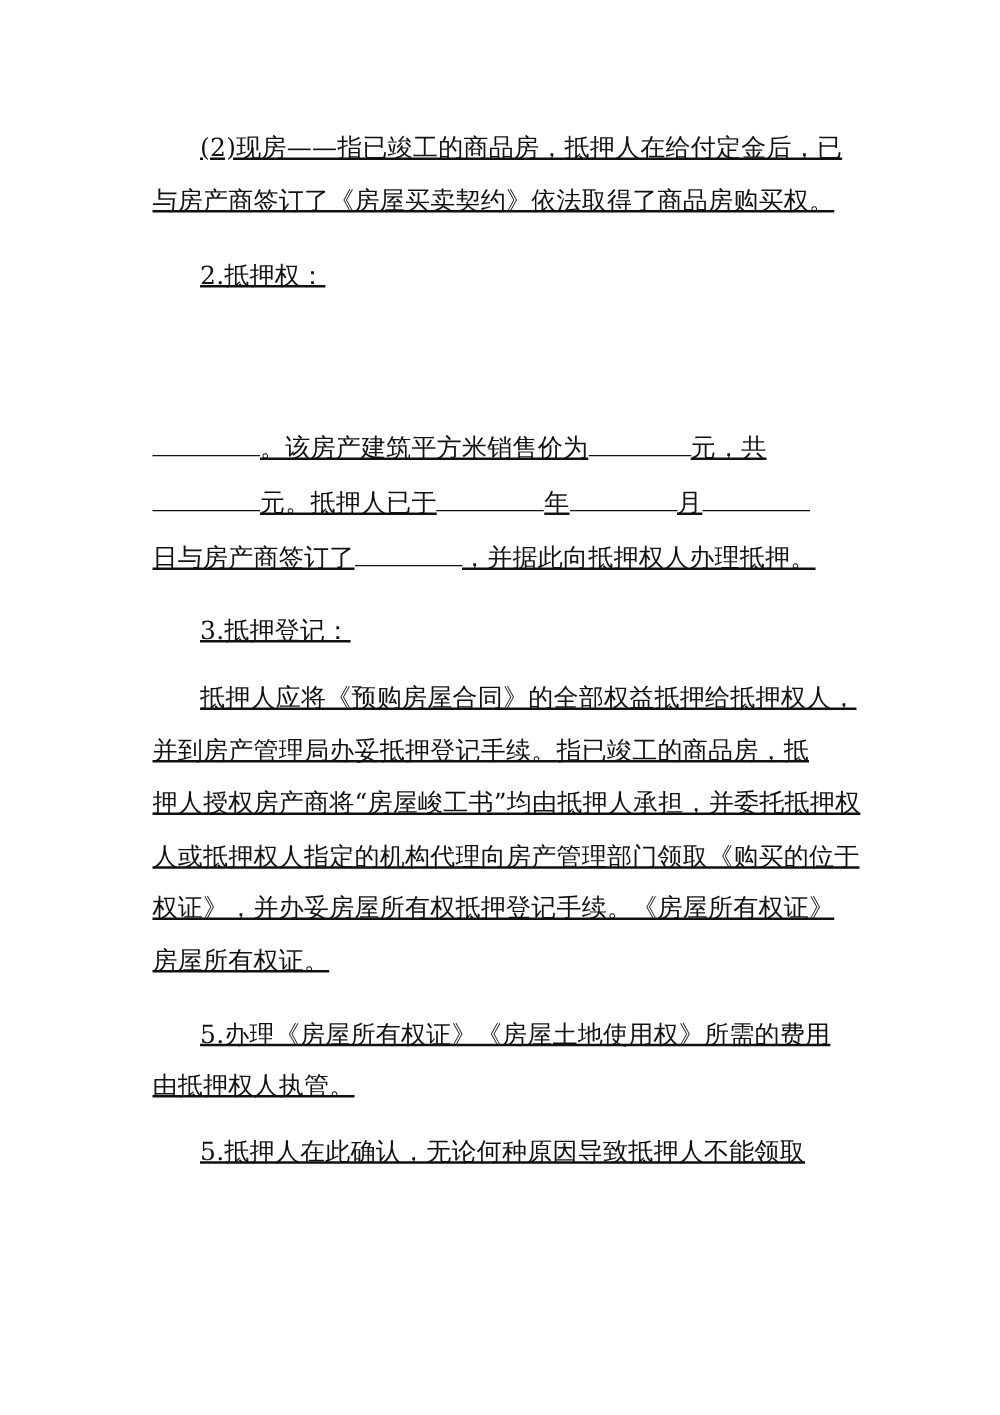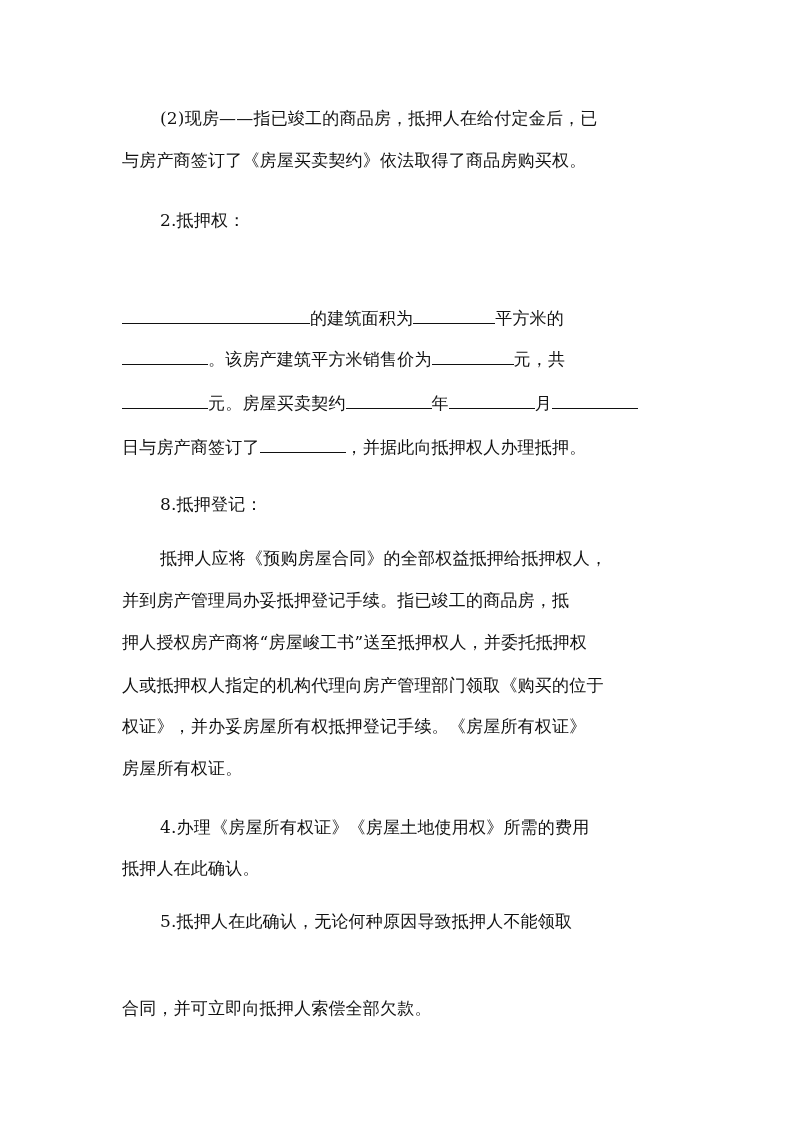--- a/index.html
+++ b/index.html
@@ -1,53 +1,49 @@
 <!DOCTYPE html>
 <html><head>
   <meta charset="utf-8">
   <style>
     html, body { margin: 0; padding: 0; background: #ffffff; }
     body { width: 800px; height: 1132px; position: relative; overflow: hidden;
       font-family: "DejaVu Serif", "Liberation Serif", serif; color: #111111; }
     .page { position: absolute; left: 0; top: 0; width: 800px; height: 1132px; }
-    .line { position: absolute; left: 122px; width: 560px; font-size: 17px; line-height: 24px; white-space: nowrap; letter-spacing: 0.2px; }
+    .line { position: absolute; left: 122px; width: 560px; font-size: 20px; line-height: 24px; white-space: nowrap; letter-spacing: 0.2px; text-decoration: underline; }
     .indent { left: 160px; }
     .blank { display: inline-block; border-bottom: 1.3px solid #111; height: 18px; vertical-align: baseline; }
   </style>
 </head>
 <body>
 
 <div class="page">
 
   <div class="line indent" style="top:106px">(2)现房——指已竣工的商品房，抵押人在给付定金后，已</div>
   <div class="line" style="top:148px">与房产商签订了《房屋买卖契约》依法取得了商品房购买权。</div>
 
   <div class="line indent" style="top:208px">2.抵押权：</div>
 
-  <div class="line" style="top:305px">
-    <span class="blank" style="width:188px"></span><span>的建筑面积为</span><span class="blank" style="width:82px"></span><span>平方米的</span>
-  </div>
   <div class="line" style="top:346px">
     <span class="blank" style="width:86px"></span><span>。该房产建筑平方米销售价为</span><span class="blank" style="width:82px"></span><span>元，共</span>
   </div>
   <div class="line" style="top:390px">
-    <span class="blank" style="width:86px"></span><span>元。房屋买卖契约</span><span class="blank" style="width:86px"></span><span>年</span><span class="blank" style="width:86px"></span><span>月</span><span class="blank" style="width:86px"></span>
+    <span class="blank" style="width:86px"></span><span>元。抵押人已于</span><span class="blank" style="width:86px"></span><span>年</span><span class="blank" style="width:86px"></span><span>月</span><span class="blank" style="width:86px"></span>
   </div>
   <div class="line" style="top:434px">
     <span>日与房产商签订了</span><span class="blank" style="width:86px"></span><span>，并据此向抵押权人办理抵押。</span>
   </div>
 
-  <div class="line indent" style="top:492px">8.抵押登记：</div>
+  <div class="line indent" style="top:492px">3.抵押登记：</div>
 
   <div class="line indent" style="top:546px">抵押人应将《预购房屋合同》的全部权益抵押给抵押权人，</div>
   <div class="line" style="top:588px">并到房产管理局办妥抵押登记手续。指已竣工的商品房，抵</div>
-  <div class="line" style="top:630px">押人授权房产商将“房屋峻工书”送至抵押权人，并委托抵押权</div>
+  <div class="line" style="top:630px">押人授权房产商将“房屋峻工书”均由抵押人承担，并委托抵押权</div>
   <div class="line" style="top:673px">人或抵押权人指定的机构代理向房产管理部门领取《购买的位于</div>
   <div class="line" style="top:714px">权证》，并办妥房屋所有权抵押登记手续。《房屋所有权证》</div>
   <div class="line" style="top:756px">房屋所有权证。</div>
 
-  <div class="line indent" style="top:815px">4.办理《房屋所有权证》《房屋土地使用权》所需的费用</div>
-  <div class="line" style="top:856px">抵押人在此确认。</div>
+  <div class="line indent" style="top:815px">5.办理《房屋所有权证》《房屋土地使用权》所需的费用</div>
+  <div class="line" style="top:856px">由抵押权人执管。</div>
 
   <div class="line indent" style="top:909px">5.抵押人在此确认，无论何种原因导致抵押人不能领取</div>
-  <div class="line" style="top:996px">合同，并可立即向抵押人索偿全部欠款。</div>
 
 </div>
 
 </body></html>

